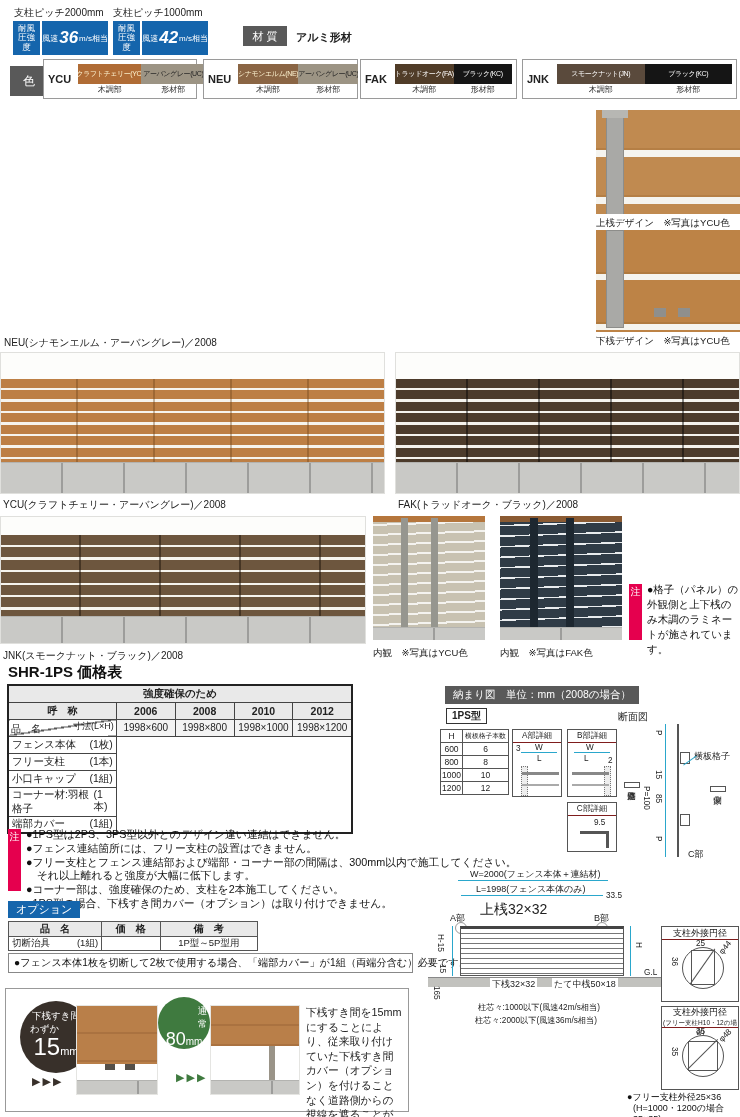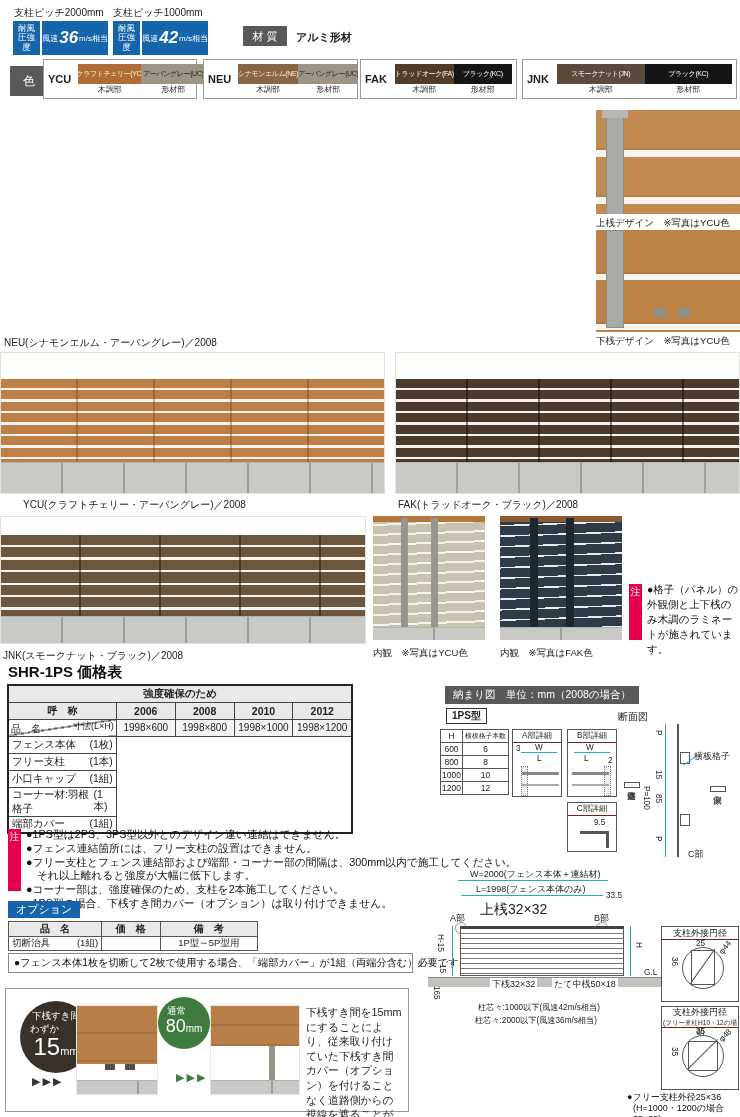--- a/index.html
+++ b/index.html
@@ -173,21 +173,21 @@
   <div class="abs cap" style="left:596px;top:335px;font-size:9.5px;">下桟デザイン　※写真はYCU色</div>
 
   <div class="abs photo" style="left:0;top:352px;width:385px;height:142px;background:#fdfdfb;border:1px solid #e0e0dd;box-sizing:border-box;">
     <div class="abs" style="left:0;top:26px;width:385px;height:86px;background-image:repeating-linear-gradient(90deg,transparent 0 75px,rgba(100,60,20,0.35) 75px 77px),repeating-linear-gradient(180deg,#bd7f45 0 9px,#f6f4ee 9px 11.5px);"></div>
     <div class="abs concrete" style="left:0;bottom:0;width:385px;height:30px;"></div>
   </div>
   <div class="abs photo" style="left:395px;top:352px;width:345px;height:142px;background:#fdfdfb;border:1px solid #e0e0dd;box-sizing:border-box;">
     <div class="abs" style="left:0;top:26px;width:345px;height:86px;background-image:repeating-linear-gradient(90deg,transparent 0 70px,rgba(0,0,0,0.45) 70px 72px),repeating-linear-gradient(180deg,#4c3b2b 0 9px,#f4f2ec 9px 11.5px);"></div>
     <div class="abs concrete" style="left:0;bottom:0;width:345px;height:30px;"></div>
   </div>
-  <div class="abs cap" style="left:3px;top:498px;margin-left:20px;">YCU(クラフトチェリー・アーバングレー)／2008</div>
+  <div class="abs cap" style="left:3px;top:498px;">YCU(クラフトチェリー・アーバングレー)／2008</div>
   <div class="abs cap" style="left:398px;top:498px;">FAK(トラッドオーク・ブラック)／2008</div>
 
   <div class="abs photo" style="left:0;top:516px;width:366px;height:128px;background:#fdfdfb;border:1px solid #e0e0dd;box-sizing:border-box;">
     <div class="abs" style="left:0;top:18px;width:366px;height:84px;background-image:repeating-linear-gradient(90deg,transparent 0 78px,rgba(30,20,10,0.5) 78px 80px),repeating-linear-gradient(180deg,#6d563e 0 10px,#f6f4ee 10px 12.5px);"></div>
     <div class="abs concrete" style="left:0;bottom:0;width:366px;height:26px;"></div>
   </div>
   <div class="abs photo" style="left:373px;top:516px;width:112px;height:124px;background:repeating-linear-gradient(178deg,#c8c2b1 0 8px,#f4f3ef 8px 10px);">
     <div class="abs" style="left:0;top:0;width:112px;height:6px;background:#b5763c;"></div>
     <div class="abs" style="left:28px;top:2px;width:7px;height:122px;background:#96968f;"></div>
     <div class="abs" style="left:58px;top:2px;width:7px;height:122px;background:#96968f;"></div>
@@ -312,21 +312,21 @@
       <div><span style="font-size:24px;line-height:22px;">15</span><span style="font-size:11px;">mm</span></div>
     </div>
     <div class="abs arrows" style="left:26px;top:86px;color:#38302a;">▶▶▶</div>
     <div class="abs photo" style="left:70px;top:16px;width:80px;height:88px;background:#fff;border:1px solid #e5e5e2;">
       <div class="abs" style="left:0;top:0;width:80px;height:58px;background:repeating-linear-gradient(180deg,#b97f49 0 26px,#aa7240 26px 28px);"></div>
       <div class="abs" style="left:28px;top:58px;width:10px;height:6px;background:#55504a;"></div>
       <div class="abs" style="left:48px;top:58px;width:10px;height:6px;background:#55504a;"></div>
       <div class="abs concrete" style="left:0;bottom:0;width:80px;height:13px;"></div>
     </div>
     <div class="abs circle" style="left:152px;top:8px;width:52px;height:52px;background:#3f7a3f;padding-top:8px;">
-      <div style="font-size:9.5px;text-align:left;padding-left:9px;">通常</div>
+      <div style="font-size:9.5px;text-align:center;padding-left:9px;margin-left:28px;">通常</div>
       <div><span style="font-size:18px;line-height:17px;">80</span><span style="font-size:10px;">mm</span></div>
     </div>
     <div class="abs arrows" style="left:170px;top:82px;color:#3f7a3f;">▶▶▶</div>
     <div class="abs photo" style="left:204px;top:16px;width:88px;height:88px;background:#fff;border:1px solid #e5e5e2;">
       <div class="abs" style="left:0;top:0;width:88px;height:40px;background:repeating-linear-gradient(180deg,#b97f49 0 18px,#aa7240 18px 20px);"></div>
       <div class="abs" style="left:58px;top:40px;width:6px;height:36px;background:#9a9488;"></div>
       <div class="abs concrete" style="left:0;bottom:0;width:88px;height:13px;"></div>
     </div>
     <div class="abs" style="left:300px;top:16px;width:98px;font-size:10.8px;line-height:14.6px;color:#222;">下桟すき間を15mmにすることにより、従来取り付けていた下桟すき間カバー（オプション）を付けることなく道路側からの視線を遮ることができます。</div>
   </div>

